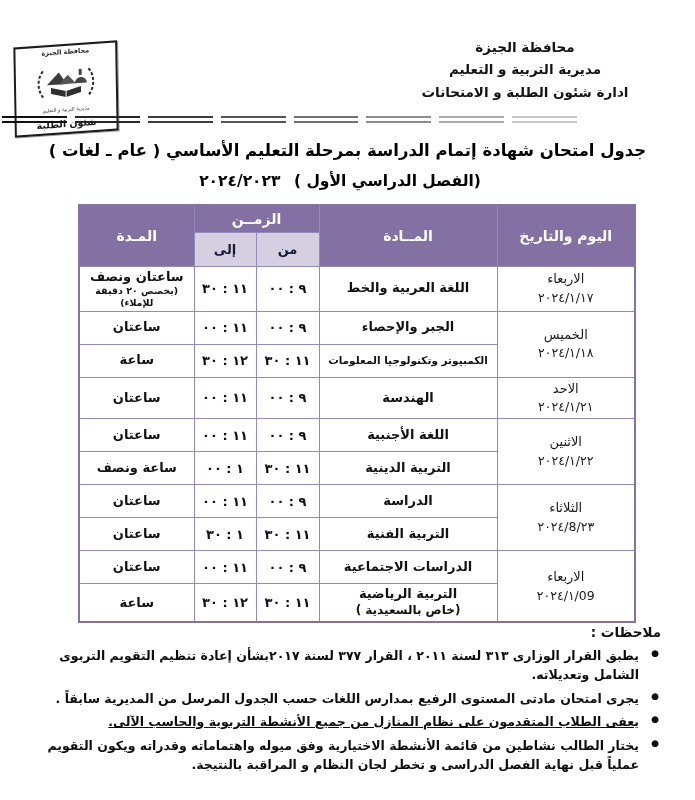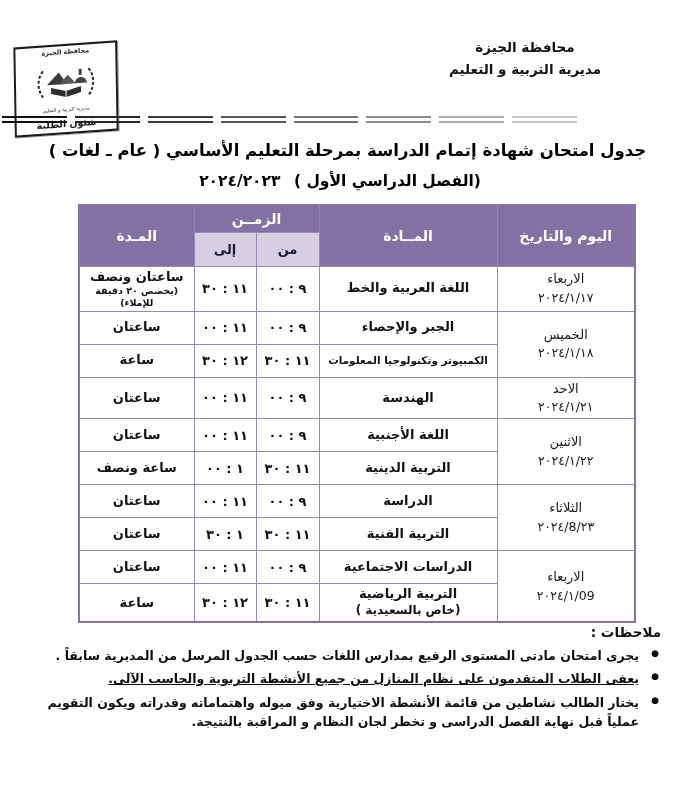--- a/index.html
+++ b/index.html
@@ -73,20 +73,21 @@
       <polygon points="16,25 31,29 46,25 46,31 31,35 16,31" fill="#2f2f2f"></polygon>
       <line x1="31" y1="29" x2="31" y2="35" stroke="#fff" stroke-width="1"></line>
     </svg>
     <div class="logo-mid">مديرية التربية و التعليم</div>
     <div class="logo-bottom">شئون الطلبة</div>
   </div>
 
   <div class="org-block">
     <div>محافظة الجيزة</div>
     <div>مديرية التربية و التعليم</div>
+    <div>ادارة شئون الطلبة و الامتحانات</div>
   </div>
 
   <div class="rule">
     <span class="s1"></span>
       <span class="s2"></span>
       <span class="s3"></span>
       <span class="s4"></span>
     <span class="s5"></span>
       <span class="s6"></span>
       <span class="s7"></span>
@@ -245,19 +246,20 @@
           <td class="duration-cell">
             <div>ساعة</div>
           </td>
         </tr>
       </tbody>
   </table>
 
   <div class="notes">
     <div class="notes-title">ملاحظات :</div>
     <ul id="notes-list">
+        <li>يطبق القرار الوزارى ٣١٣ لسنة ٢٠١١ ،  القرار ٣٧٧ لسنة ٢٠١٧بشأن إعادة تنظيم التقويم التربوى الشامل وتعديلاته.</li>
         <li>يجرى امتحان مادتى المستوى الرفيع بمدارس اللغات حسب الجدول المرسل من المديرية سابقاً .</li>
         <li class="u">يعفى الطلاب المتقدمون على نظام المنازل من جميع الأنشطة التربوية والحاسب الآلى.</li>
         <li>يختار الطالب نشاطين من قائمة الأنشطة الاختيارية وفق ميوله واهتماماته وقدراته ويكون التقويم عملياً قبل نهاية الفصل الدراسى و تخطر لجان النظام و المراقبة بالنتيجة.</li>
       </ul>
   </div>
 
 </div>
 
 </body></html>

